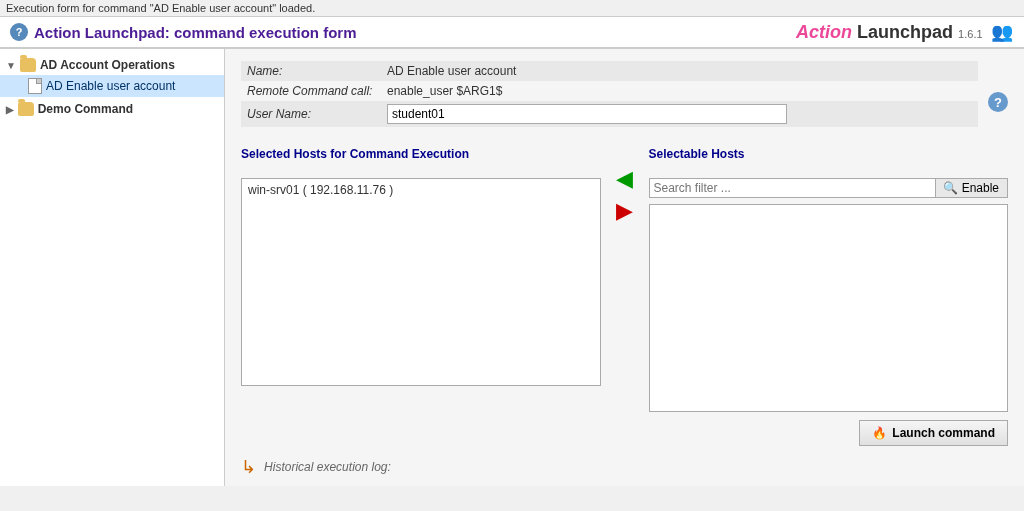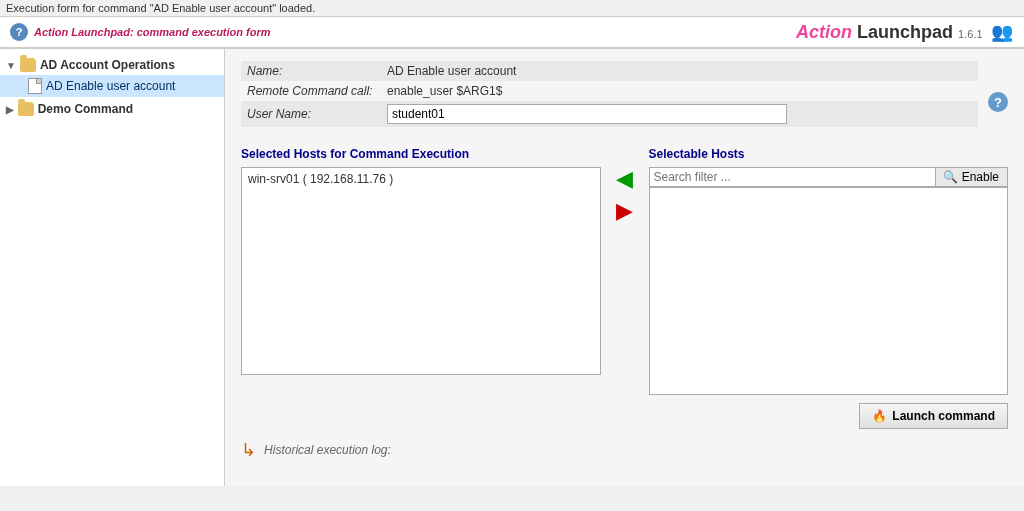--- a/index.html
+++ b/index.html
@@ -23,23 +23,22 @@
       padding: 4px 10px;
       border-bottom: 2px solid #ccc;
     }
     #header-left {
       display: flex;
       align-items: center;
       gap: 6px;
     }
     #header-title {
       font-weight: bold;
-      font-style: italic;
-      color: #be185d;
-      font-size: 11px;
+      color: #4c1d95;
+      font-size: 15px;
     }
     #header-logo {
       font-size: 18px;
       font-weight: bold;
     }
     #header-logo .action { color: #ec4899; font-style: italic; }
     #header-logo .launchpad { color: #333; }
     #header-logo .version { font-size: 11px; color: #666; font-weight: normal; }
 
     
@@ -175,21 +174,21 @@
       margin-top: 8px;
       align-items: flex-start;
     }
     .hosts-panel {
       flex: 1;
     }
     .hosts-panel-title {
       font-weight: bold;
       color: #00008b;
       font-size: 12px;
-      margin-bottom: 6px;
+      margin-bottom: 17px;
     }
     .hosts-listbox {
       width: 100%;
       height: 208px;
       border: 1px solid #aaa;
       background: #fff;
       overflow-y: auto;
       font-size: 12px;
       padding: 2px;
     }
@@ -223,21 +222,21 @@
     }
     .arrow-right {
       color: #cc0000;
       font-size: 22px;
     }
 
     
     #search-row {
       display: flex;
       gap: 0;
-      margin-bottom: 0;
+      margin-bottom: 6px;
       align-items: center;
     }
     #search-input {
       flex: 1;
       border: 1px solid #aaa;
       padding: 2px 4px;
       font-size: 12px;
       color: #999;
     }
     #search-btn {

